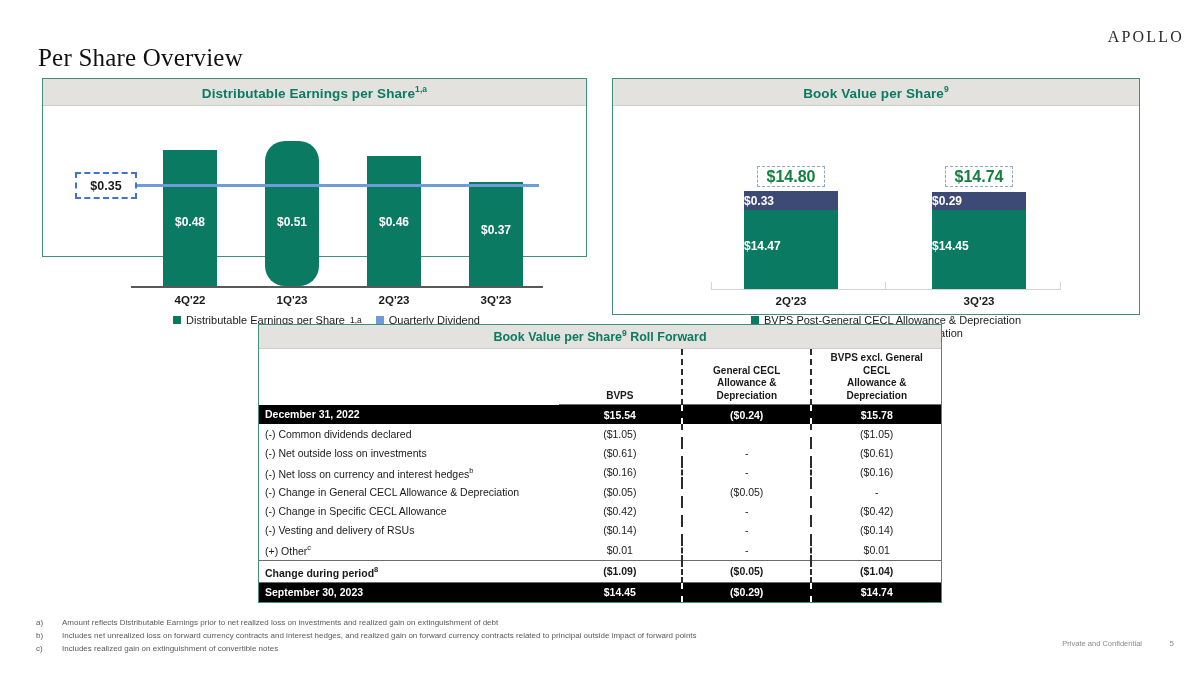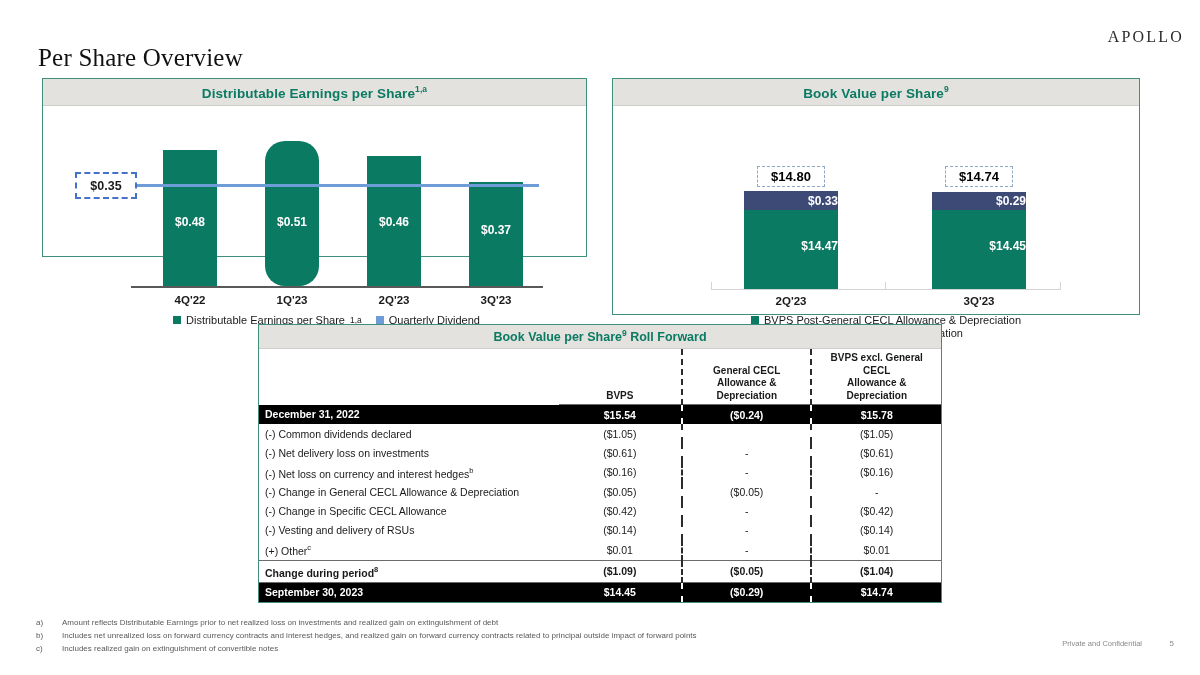--- a/index.html
+++ b/index.html
@@ -76,31 +76,31 @@
   .legend {
     position: absolute; display: flex; align-items: center;
     gap: 5px; font-size: 11px; color: #1a1a1a;
   }
   .legend .sw { width: 8px; height: 8px; display: inline-block; }
   .legend-row { display: flex; align-items: center; gap: 5px; }
 
   
   .rbar-wrap { position: absolute; }
   .seg {
-    width: 100%; display: flex; align-items: center; justify-content: flex-end;
+    width: 100%; display: flex; align-items: center; justify-content: flex-start;
     color: #fff; font-size: 12px; font-weight: bold;
   }
   .seg-navy { background: #3c4a75; }
   .seg-green{ background: #0b7a62; }
   .callout-sm {
     position: absolute;
     border: 1.5px dashed #8fa8c8;
     background: #fff;
     display: flex; align-items: center; justify-content: center;
-    font-size: 13px; font-weight: bold; color: #000000;
+    font-size: 16px; font-weight: bold; color: #15803d;
   }
   .axis-light {
     position: absolute; background: #d4d4d4; height: 1px;
   }
   .tickmark { position: absolute; width: 1px; background: #d4d4d4; }
 
   
   #roll-table {
     position: absolute; left: 258px; top: 324px;
     width: 684px;
@@ -274,21 +274,21 @@
 
 
       <tr>
         <td class="lbl"><span>(-) Common dividends declared</span></td>
         <td class="num">($1.05)</td>
         <td class="num dash-l"></td>
         <td class="num dash-l">($1.05)</td>
       </tr>
 
       <tr>
-        <td class="lbl"><span>(-) Net delivery loss on investments</span></td>
+        <td class="lbl"><span>(-) Net outside loss on investments</span></td>
         <td class="num">($0.61)</td>
         <td class="num dash-l">-</td>
         <td class="num dash-l">($0.61)</td>
       </tr>
 
       <tr>
         <td class="lbl"><span>(-) Net loss on currency and interest hedges</span><span class="supt">b</span></td>
         <td class="num">($0.16)</td>
         <td class="num dash-l">-</td>
         <td class="num dash-l">($0.16)</td>

